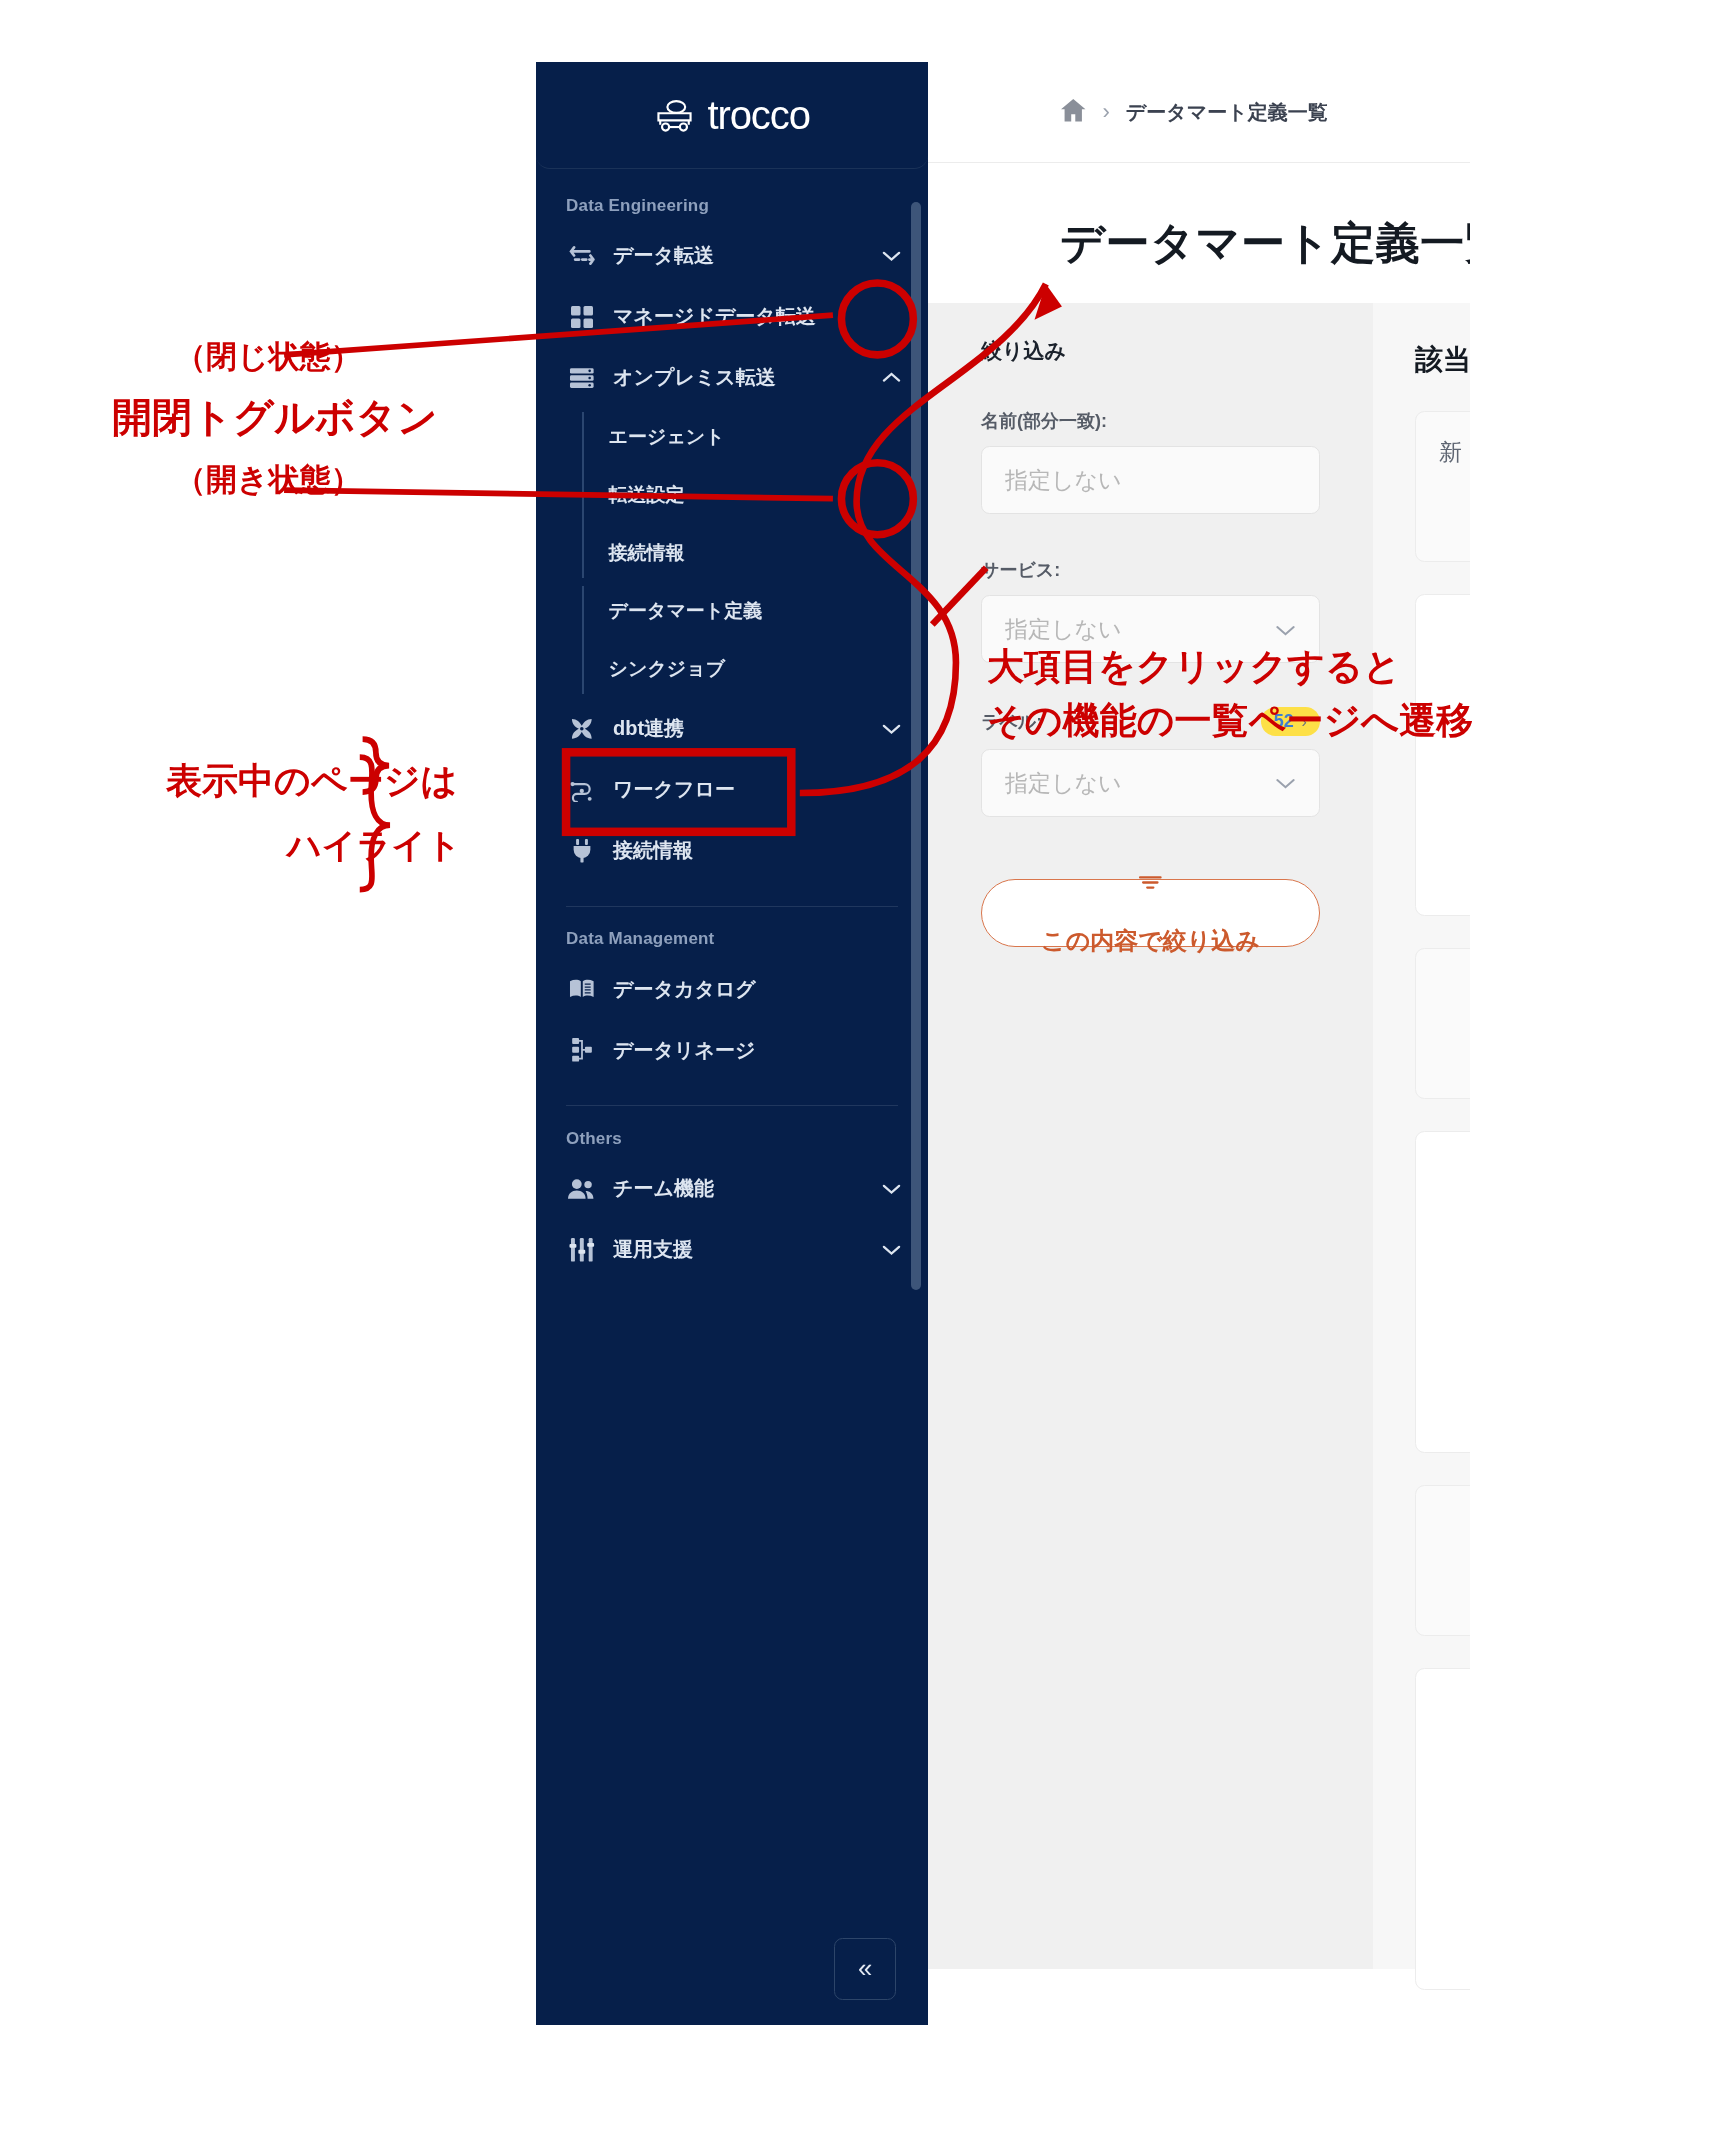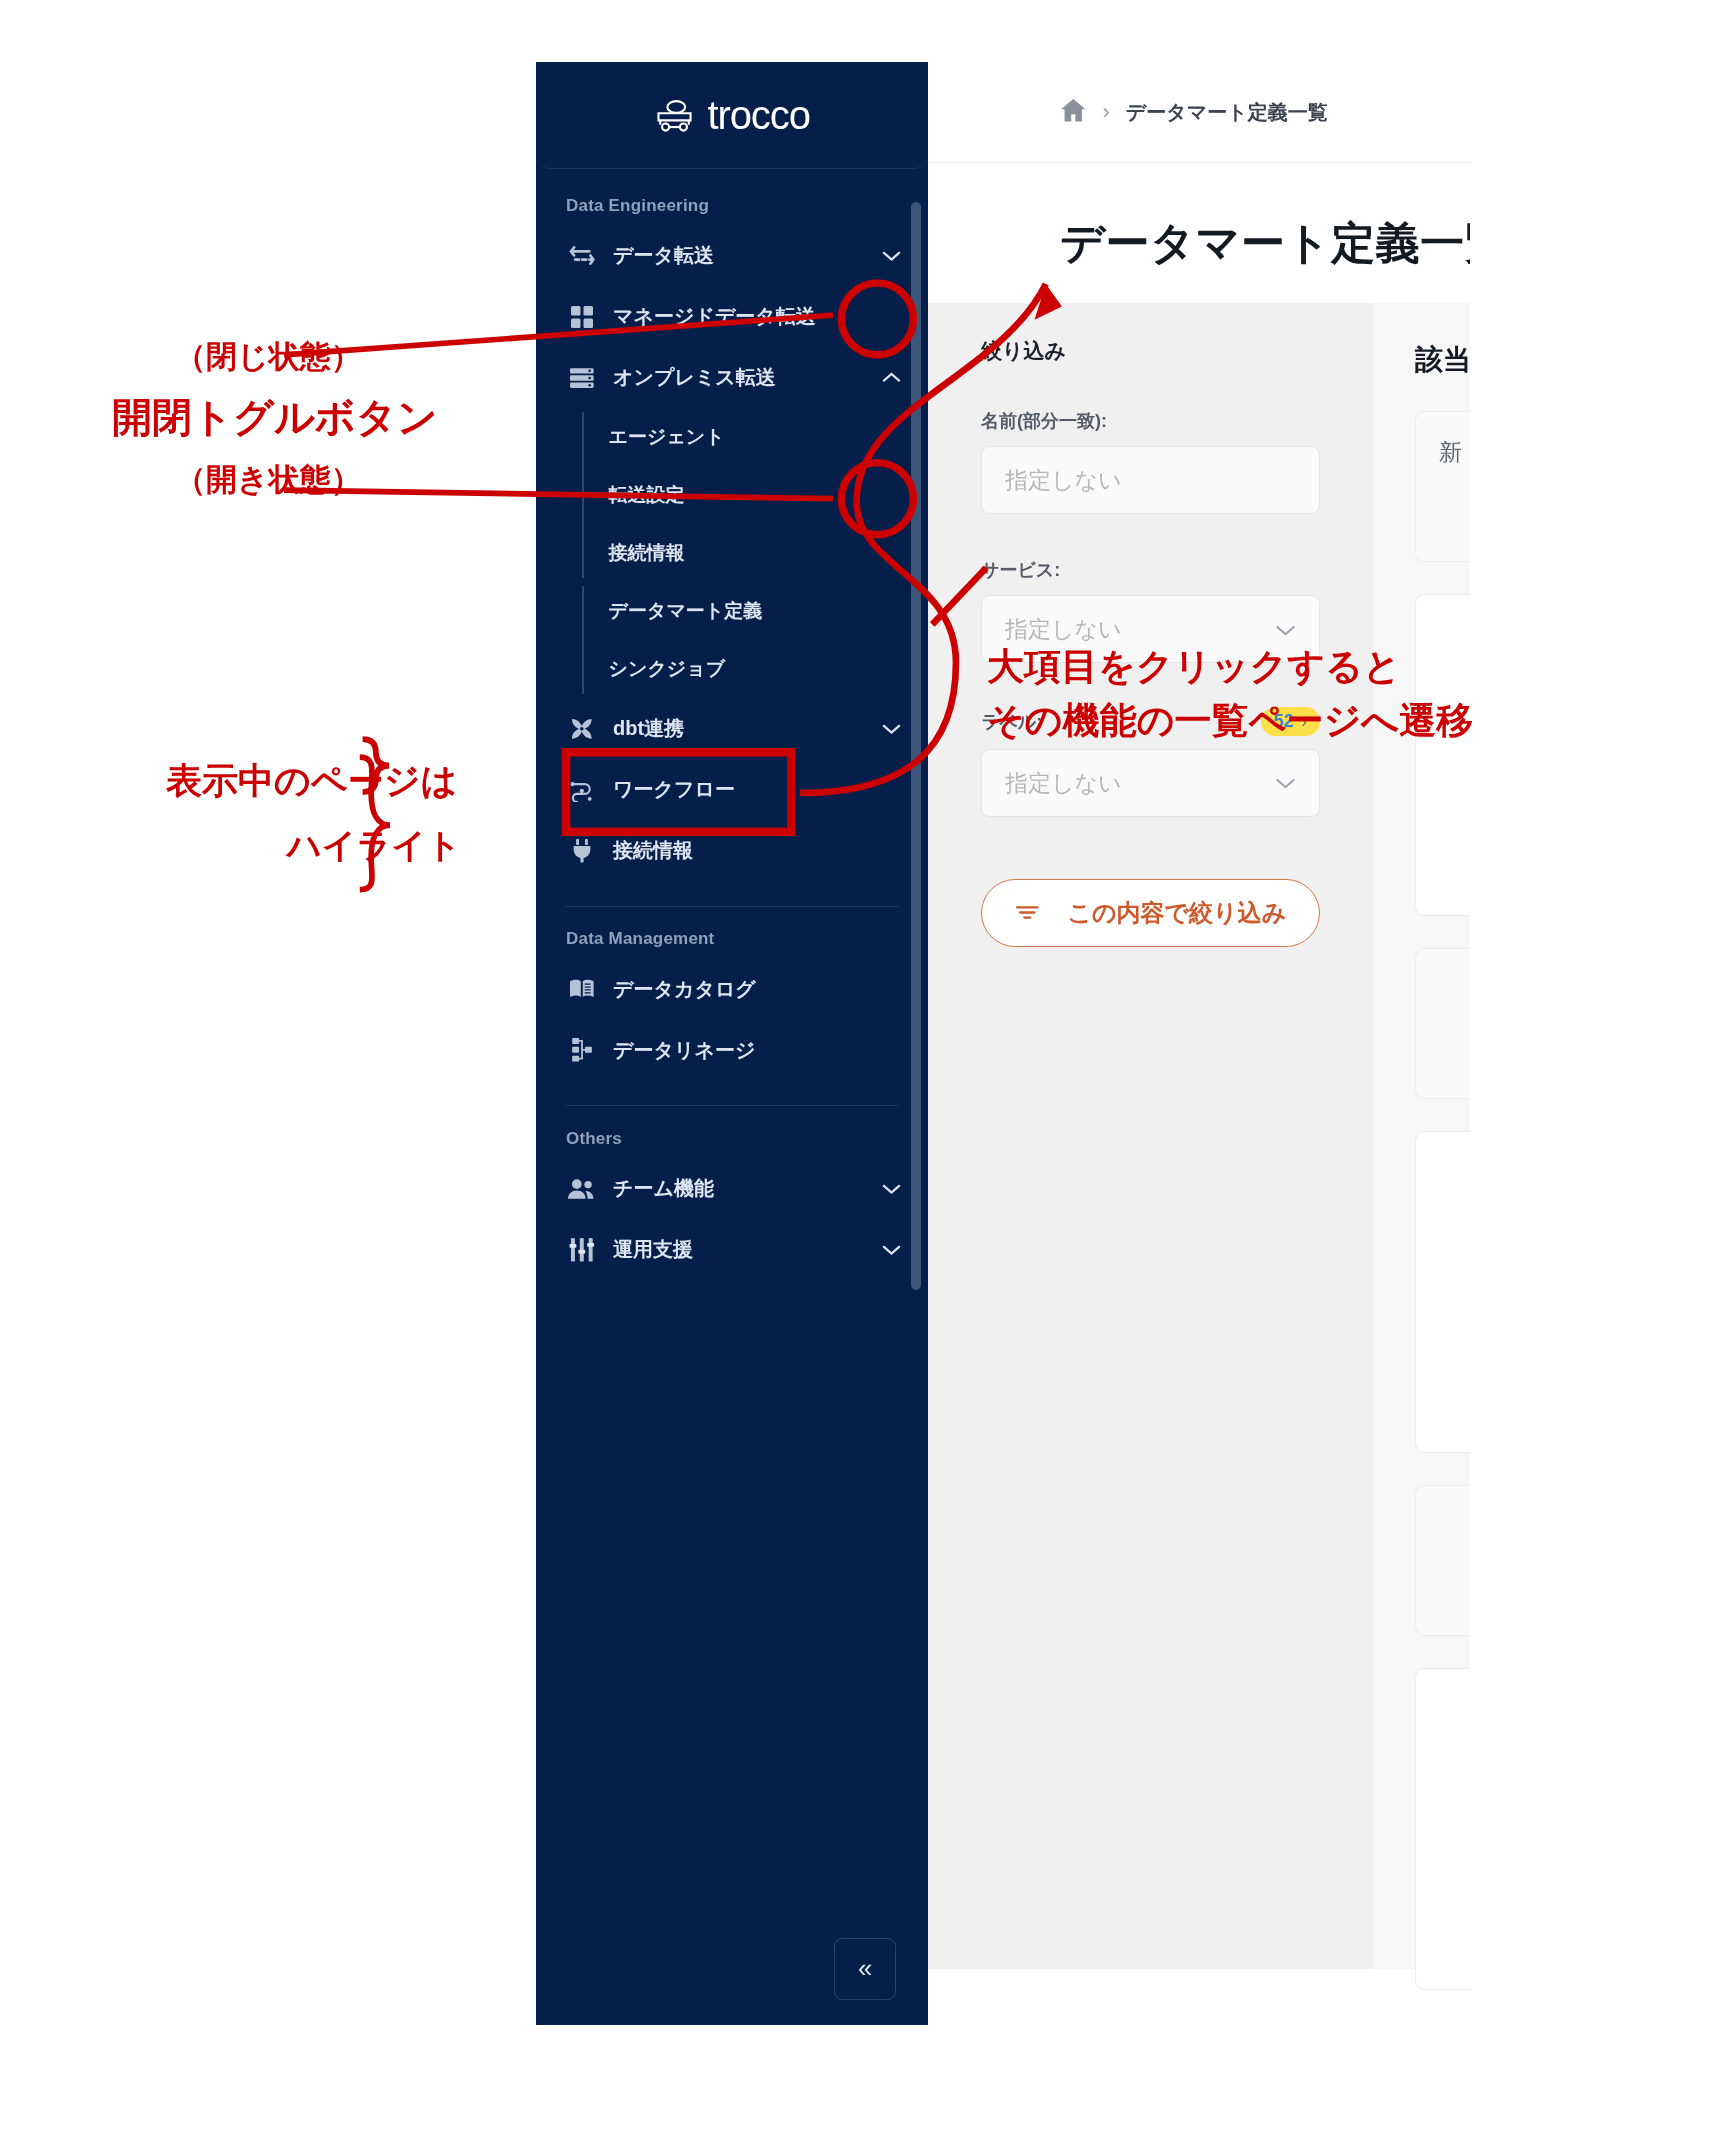--- a/index.html
+++ b/index.html
@@ -138,21 +138,21 @@
     border: 0.9px solid #e3e3e3; border-radius: 8.5px; background: #fafafa;
     display: flex; align-items: center; padding: 0 23px;
     color: #b7b7b7; font-size: 23px; font-weight: 400;
   }
   .filter-select { justify-content: space-between; }
   .select-chev { color: #9aa1ad; font-size: 20px; }
   .filter-submit {
     margin-top: 62px; height: 68px; width: 100%;
     border: 0.9px solid #d9764c; border-radius: 34px; background: #ffffff;
     display: flex; align-items: center; justify-content: center; gap: 28px;
-    color: #cc5a2d; font-size: 24px; font-weight: 700; cursor: pointer;
+    color: #cc5a2d; font-size: 24px; font-weight: 700; cursor: pointer; flex-direction: column;
   }
 
   .results-panel { flex: 1 1 auto; background: #f7f7f7; padding: 38px 0 0 42px; position: relative; }
   .results-heading { font-size: 28px; font-weight: 700; color: #141a22; }
   .result-card {
     background: #fafafa; border: 0.9px solid #ececec; border-radius: 9.5px;
     margin-top: 32px; padding: 24.6px 23px;
     color: #5f6673; font-size: 23px;
   }
   .result-card.tall { height: 322px; background: #ffffff; }

